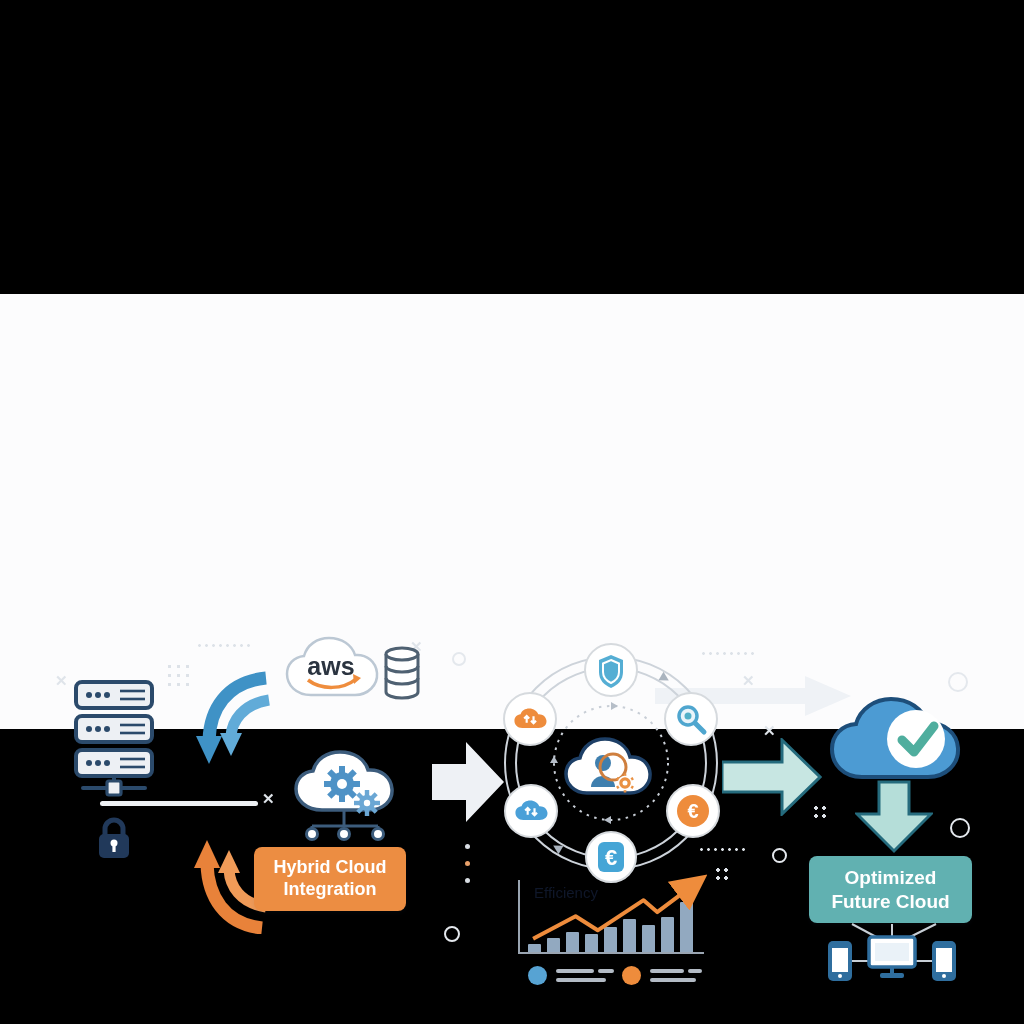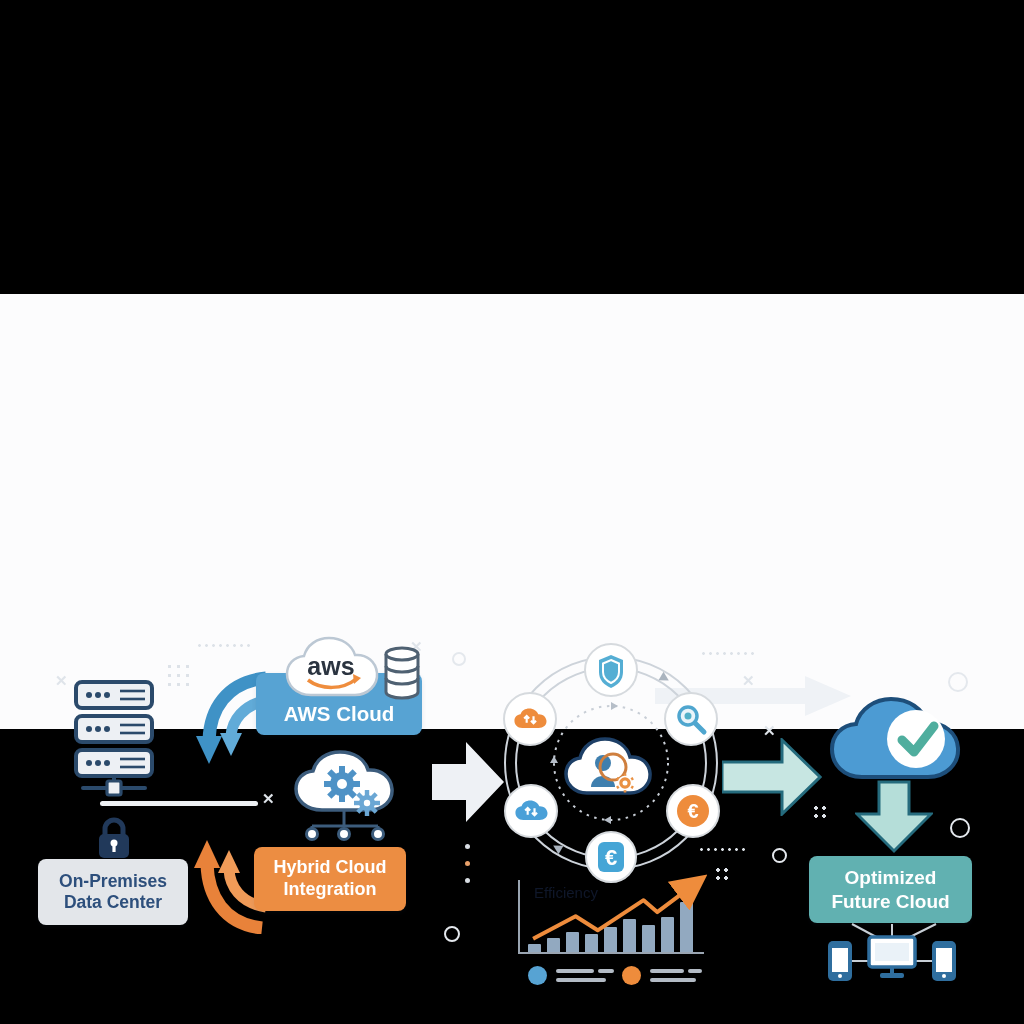--- a/index.html
+++ b/index.html
@@ -98,41 +98,34 @@
       <rect x="39" y="101" width="14" height="14" rx="2" fill="#edf0f4" stroke="#2b4a6b" stroke-width="3.2"></rect>
     </svg>
 
     <svg class="abs" style="left:95px;top:520px" width="38" height="46">
       <path d="M10,22 V15 a9,9 0 0 1 18,0 V22" stroke="#21395a" stroke-width="5" fill="none"></path>
       <rect x="4" y="20" width="30" height="24" rx="5" fill="#21395a"></rect>
       <circle cx="19" cy="29" r="3.5" fill="#ffffff"></circle>
       <rect x="17.4" y="29" width="3.2" height="9" fill="#ffffff"></rect>
     </svg>
 
-    <div class="label-box gray" style="left:38px;top:565px;width:150px;height:66px">
-      <span>On-Premises</span>
-      <span>Data Center</span>
-    </div>
 
     <svg class="abs" style="left:192px;top:376px" width="80" height="110">
       <path d="M74,8 C34,12 18,40 17,70" stroke="#3f92c6" stroke-width="13" fill="none"></path>
       <polygon points="4,66 30,66 17,94" fill="#3f92c6"></polygon>
       <path d="M77,30 C50,34 40,52 39,66" stroke="#61abd8" stroke-width="11" fill="none"></path>
       <polygon points="28,63 50,63 39,86" fill="#61abd8"></polygon>
     </svg>
     <svg class="abs" style="left:192px;top:512px" width="80" height="128">
       <path d="M70,122 C32,118 16,90 15,58" stroke="#e8823a" stroke-width="13" fill="none"></path>
       <polygon points="2,62 28,62 15,34" fill="#e8823a"></polygon>
       <path d="M74,101 C48,97 38,80 37,64" stroke="#f09b58" stroke-width="11" fill="none"></path>
       <polygon points="26,67 48,67 37,44" fill="#f09b58"></polygon>
     </svg>
 
-    <div class="label-box blue" style="left:256px;top:379px;width:166px;height:62px">
-      <span>AWS Cloud</span>
-    </div>
     <svg class="abs" style="left:281px;top:341px" width="152" height="72">
       <path d="M30,60 C15,60 6,50 6,39 C6,29 13,22 23,21 C26,10 36,3 48,3 C61,3 71,10 74,20 C86,19 95,27 96,38 C97,50 87,60 74,60 Z" fill="#ffffff" stroke="#bcc8d4" stroke-width="2.5"></path>
       <text x="50" y="40" text-anchor="middle" font-size="25" font-weight="bold" fill="#2b3440">aws</text>
       <path d="M27,45 C40,55 62,55 75,44" stroke="#ef8d3d" stroke-width="3.5" fill="none"></path>
       <polygon points="72,39 80,43 73,49" fill="#ef8d3d"></polygon>
       <g transform="translate(104,12)">
         <path d="M1,7 V45 a16,6 0 0 0 32,0 V7" fill="#ffffff" stroke="#4f6172" stroke-width="3"></path>
         <path d="M1,19 a16,6 0 0 0 32,0" fill="none" stroke="#4f6172" stroke-width="3"></path>
         <path d="M1,31 a16,6 0 0 0 32,0" fill="none" stroke="#4f6172" stroke-width="3"></path>
         <ellipse cx="17" cy="7" rx="16" ry="6" fill="#ffffff" stroke="#4f6172" stroke-width="3"></ellipse>

